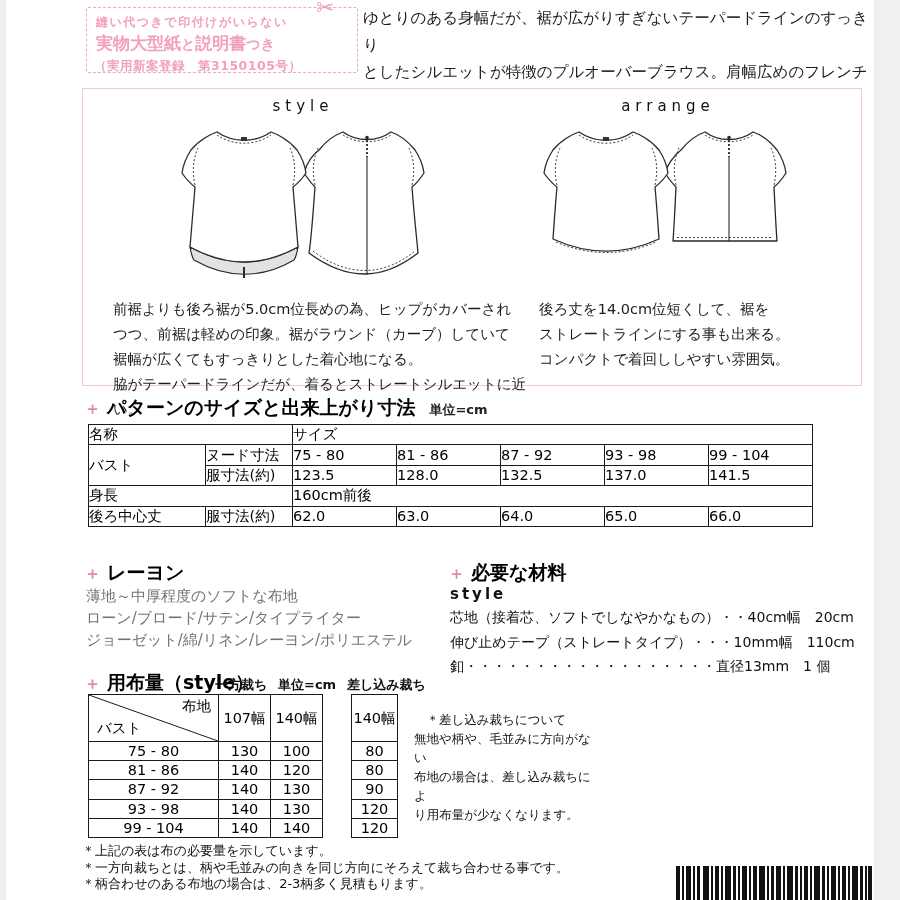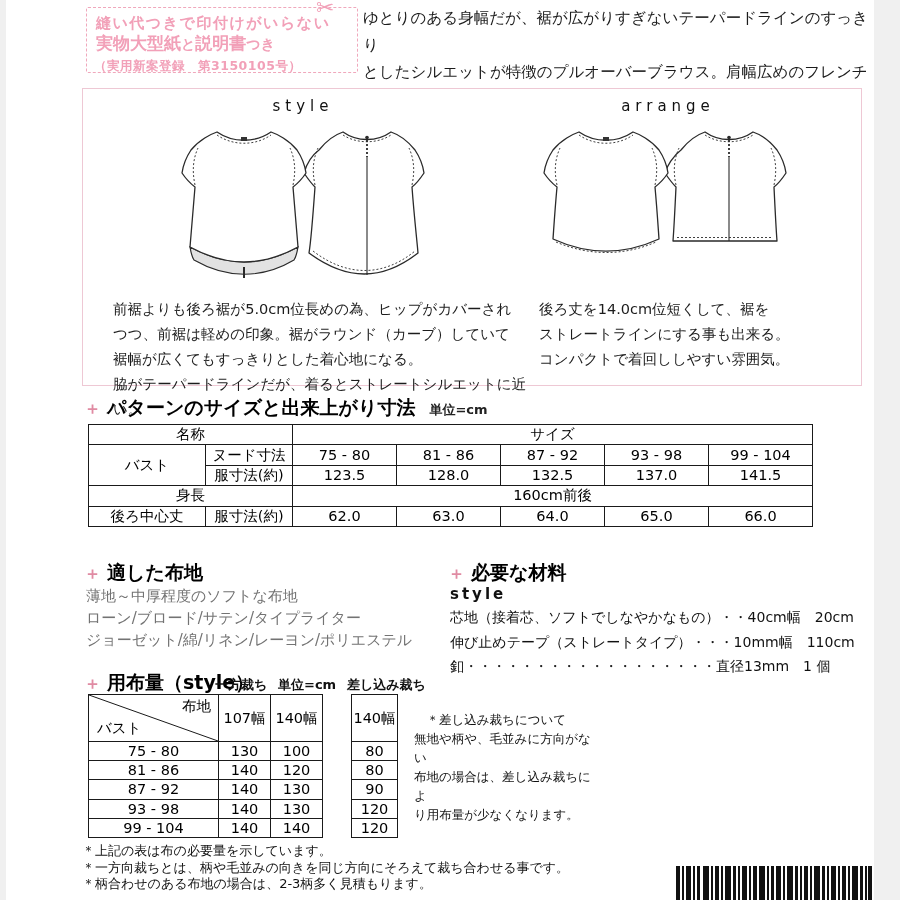--- a/index.html
+++ b/index.html
@@ -5,40 +5,40 @@
   * { margin:0; padding:0; box-sizing:border-box; }
   html,body { background:#fff; }
   body { font-family:"DejaVu Sans","Liberation Sans",sans-serif; color:#222; }
   #page { position:relative; width:900px; height:900px; background:#fff; overflow:hidden; margin:0 auto; }
   .abs { position:absolute; }
   .ml { white-space:pre-line; }
   .edge { background:#f0f0f0; }
 
   
   .stamp-box { border:1.5px dashed #f0a8bc; border-radius:2px; }
-  .stamp-l1 { font-size:15px; font-weight:bold; color:#f2a0b8; letter-spacing:1.5px; }
+  .stamp-l1 { font-size:12px; font-weight:bold; color:#f2a0b8; letter-spacing:1.5px; }
   .stamp-l2 { color:#f2a0b8; font-weight:bold; }
   .stamp-big { font-size:17px; }
   .stamp-small { font-size:14px; }
   .stamp-l3 { font-size:12.5px; font-weight:bold; color:#f2a0b8; letter-spacing:0.5px; }
   .scissors { color:#f2a0b8; font-size:22px; }
 
   .desc { font-size:15.5px; line-height:27px; color:#1c1c1c; }
 
   .style-box { border:1px solid #eec8d4; background:#fff; }
   .fig-label { font-size:15px; letter-spacing:5px; color:#111; text-align:center; }
   .caption { font-size:14.5px; line-height:25px; color:#1c1c1c; }
 
   .sec-plus { color:#e08ba3; font-weight:bold; }
   .sec-title { font-size:19px; font-weight:bold; color:#000; margin-left:6px; }
   .sec-unit { font-size:13px; font-weight:bold; margin-left:14px; }
 
   table { border-collapse:collapse; table-layout:fixed; }
   .size-table { width:724px; height:103px; border:1.5px solid #111; }
-  .size-table td { border:1px solid #1a1a1a; text-align:center; vertical-align:middle; font-size:14.5px; color:#000; padding:0; }
+  .size-table td { border:1px solid #1a1a1a; text-align:left; vertical-align:middle; font-size:14.5px; color:#000; padding:0; }
   .yard-table { width:234px; height:144px; border:1.5px solid #111; }
   .yard-table td { border:1px solid #1a1a1a; text-align:center; vertical-align:middle; font-size:14.5px; color:#000; padding:0; }
   .yard-table tr.hdr { height:47px; }
   .ins-table { width:47px; height:144px; border:1.5px solid #111; }
   .ins-table td { border:1px solid #1a1a1a; text-align:center; vertical-align:middle; font-size:14.5px; color:#000; padding:0; }
   .ins-table tr.hdr { height:47px; }
 
   .diag-cell { position:relative; }
   .diag-top { position:absolute; top:2px; right:7px; font-size:14.5px; }
   .diag-bottom { position:absolute; bottom:3px; left:8px; font-size:14.5px; }
@@ -183,21 +183,21 @@
       <td>63.0</td>
       <td>64.0</td>
       <td>65.0</td>
       <td>66.0</td>
     </tr>
   </tbody>
     </table>
 
 
   <div class="abs" style="left:84px;top:560px;">
-    <span class="sec-plus" style="font-size:17px;">＋</span><span class="sec-title">適した布地</span>
+    <span class="sec-plus" style="font-size:17px;">＋</span><span class="sec-title">レーヨン</span>
   </div>
   <div class="abs body15 ml" style="left:86px;top:585px;width:360px;">薄地～中厚程度のソフトな布地
 ローン/ブロード/サテン/タイプライター
 ジョーゼット/綿/リネン/レーヨン/ポリエステル</div>
 
   <div class="abs" style="left:448px;top:560px;">
     <span class="sec-plus" style="font-size:17px;">＋</span><span class="sec-title">必要な材料</span>
   </div>
   <div class="abs mat-sub" style="left:450px;top:585px;">style</div>
   <div class="abs mat-items ml" style="left:450px;top:605px;width:420px;">芯地（接着芯、ソフトでしなやかなもの）・・40cm幅　20cm

